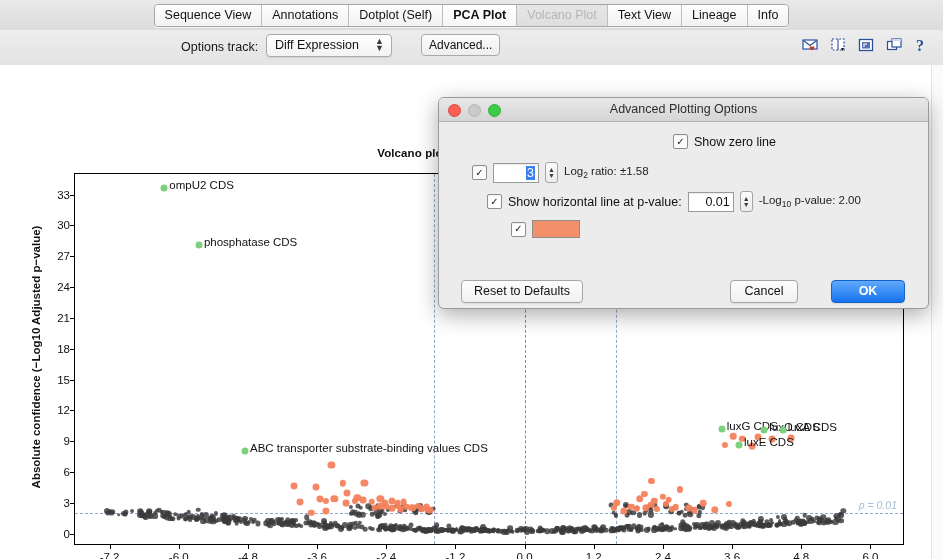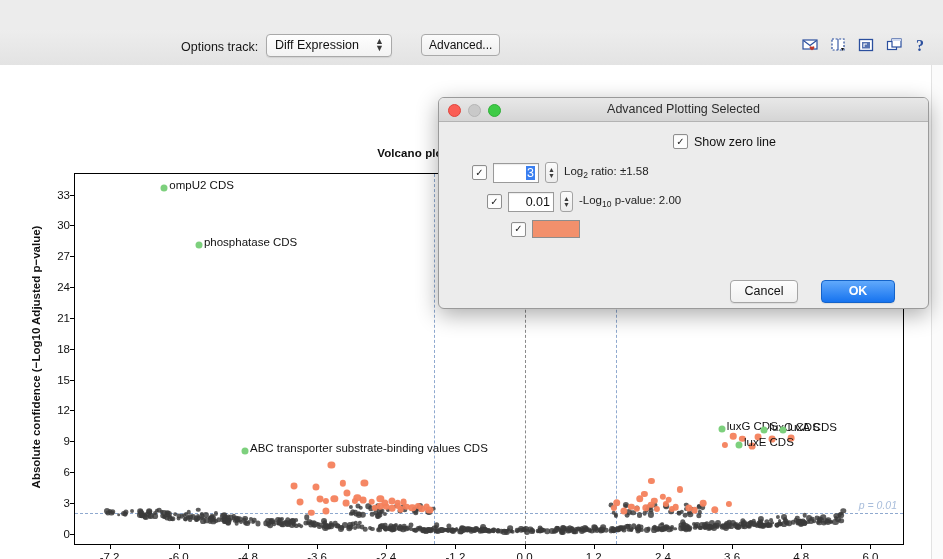--- a/index.html
+++ b/index.html
@@ -141,28 +141,40 @@
   .swatch{width:46px;height:16px;border:1px solid #8d8d8d;}
 
   .btn{
     height:21px;padding:0 12px;line-height:20px;font-size:12.5px;
     background:linear-gradient(to bottom,#fdfdfd,#f0f0f0);
     border:1px solid #a5a5a5;border-radius:4px;color:#121212;
     box-shadow:0 1px 1px rgba(0,0,0,.07);
   }
   .btn.primary{
     background:linear-gradient(to bottom,#61a9fb,#1673ef);
-    border:1px solid #1463c9;color:#fff;font-weight:bold;
+    border:1px solid #1463c9;color:#fff;font-weight:bold;margin-left:10px;
   }
 </style>
 </head>
 <body>
 
 <div id="app">
 
+  <div class="tabbar">
+    <div class="tabs" id="tabs">
+        <div class="tab">Sequence View</div>
+        <div class="tab">Annotations</div>
+        <div class="tab">Dotplot (Self)</div>
+        <div class="tab selected">PCA Plot</div>
+        <div class="tab disabled">Volcano Plot</div>
+        <div class="tab">Text View</div>
+        <div class="tab">Lineage</div>
+        <div class="tab">Info</div>
+      </div>
+  </div>
 
   <div class="toolbar">
     <span class="tb-label">Options track:</span>
 
     <div class="select-wrap">
       <span class="select-val">Diff Expression</span>
       <span class="select-arrows">▲<br>▼</span>
     </div>
 
     <div class="adv-btn">Advanced...</div>
@@ -1024,47 +1036,49 @@
   </div>
   <div class="vscroll"></div>
 
   <div class="dialog">
     <div class="dlg-title">
       <span class="lights">
         <span class="light l-red"></span>
         <span class="light l-yel"></span>
         <span class="light l-grn"></span>
       </span>
-      <span>Advanced Plotting Selected</span>
+      <span>Advanced Plotting Options</span>
     </div>
     <div class="dlg-body">
 
       <div class="row" style="left:234px;top:12px;">
         <span class="cb">✓</span>
         <span>Show zero line</span>
       </div>
 
       <div class="row" style="left:33px;top:40px;">
         <span class="cb">✓</span>
         <span class="numfield sel-text"><span>3</span></span>
         <span class="stepper">▲<br>▼</span>
         <span class="hint"><span>Log</span><sub>2</sub><span> ratio: ±1.58</span></span>
       </div>
 
       <div class="row" style="left:48px;top:69px;">
         <span class="cb">✓</span>
+        <span>Show horizontal line at p-value:</span>
         <span class="numfield">0.01</span>
         <span class="stepper">▲<br>▼</span>
         <span class="hint"><span>-Log</span><sub>10</sub><span> p-value: 2.00</span></span>
       </div>
 
       <div class="row" style="left:72px;top:98px;">
         <span class="cb">✓</span>
         <span class="swatch" id="sw-hl" style="background: rgb(242, 144, 108);"></span>
       </div>
 
 
+      <div class="btn" style="position:absolute;left:22px;top:158px;">Reset to Defaults</div>
       <div class="btn" style="position:absolute;left:291px;top:158px;width:66px;padding:0;text-align:center;">Cancel</div>
       <div class="btn primary" style="position:absolute;left:382px;top:158px;width:72px;padding:0;text-align:center;">OK</div>
     </div>
   </div>
 
 </div>
 
 </body></html>

